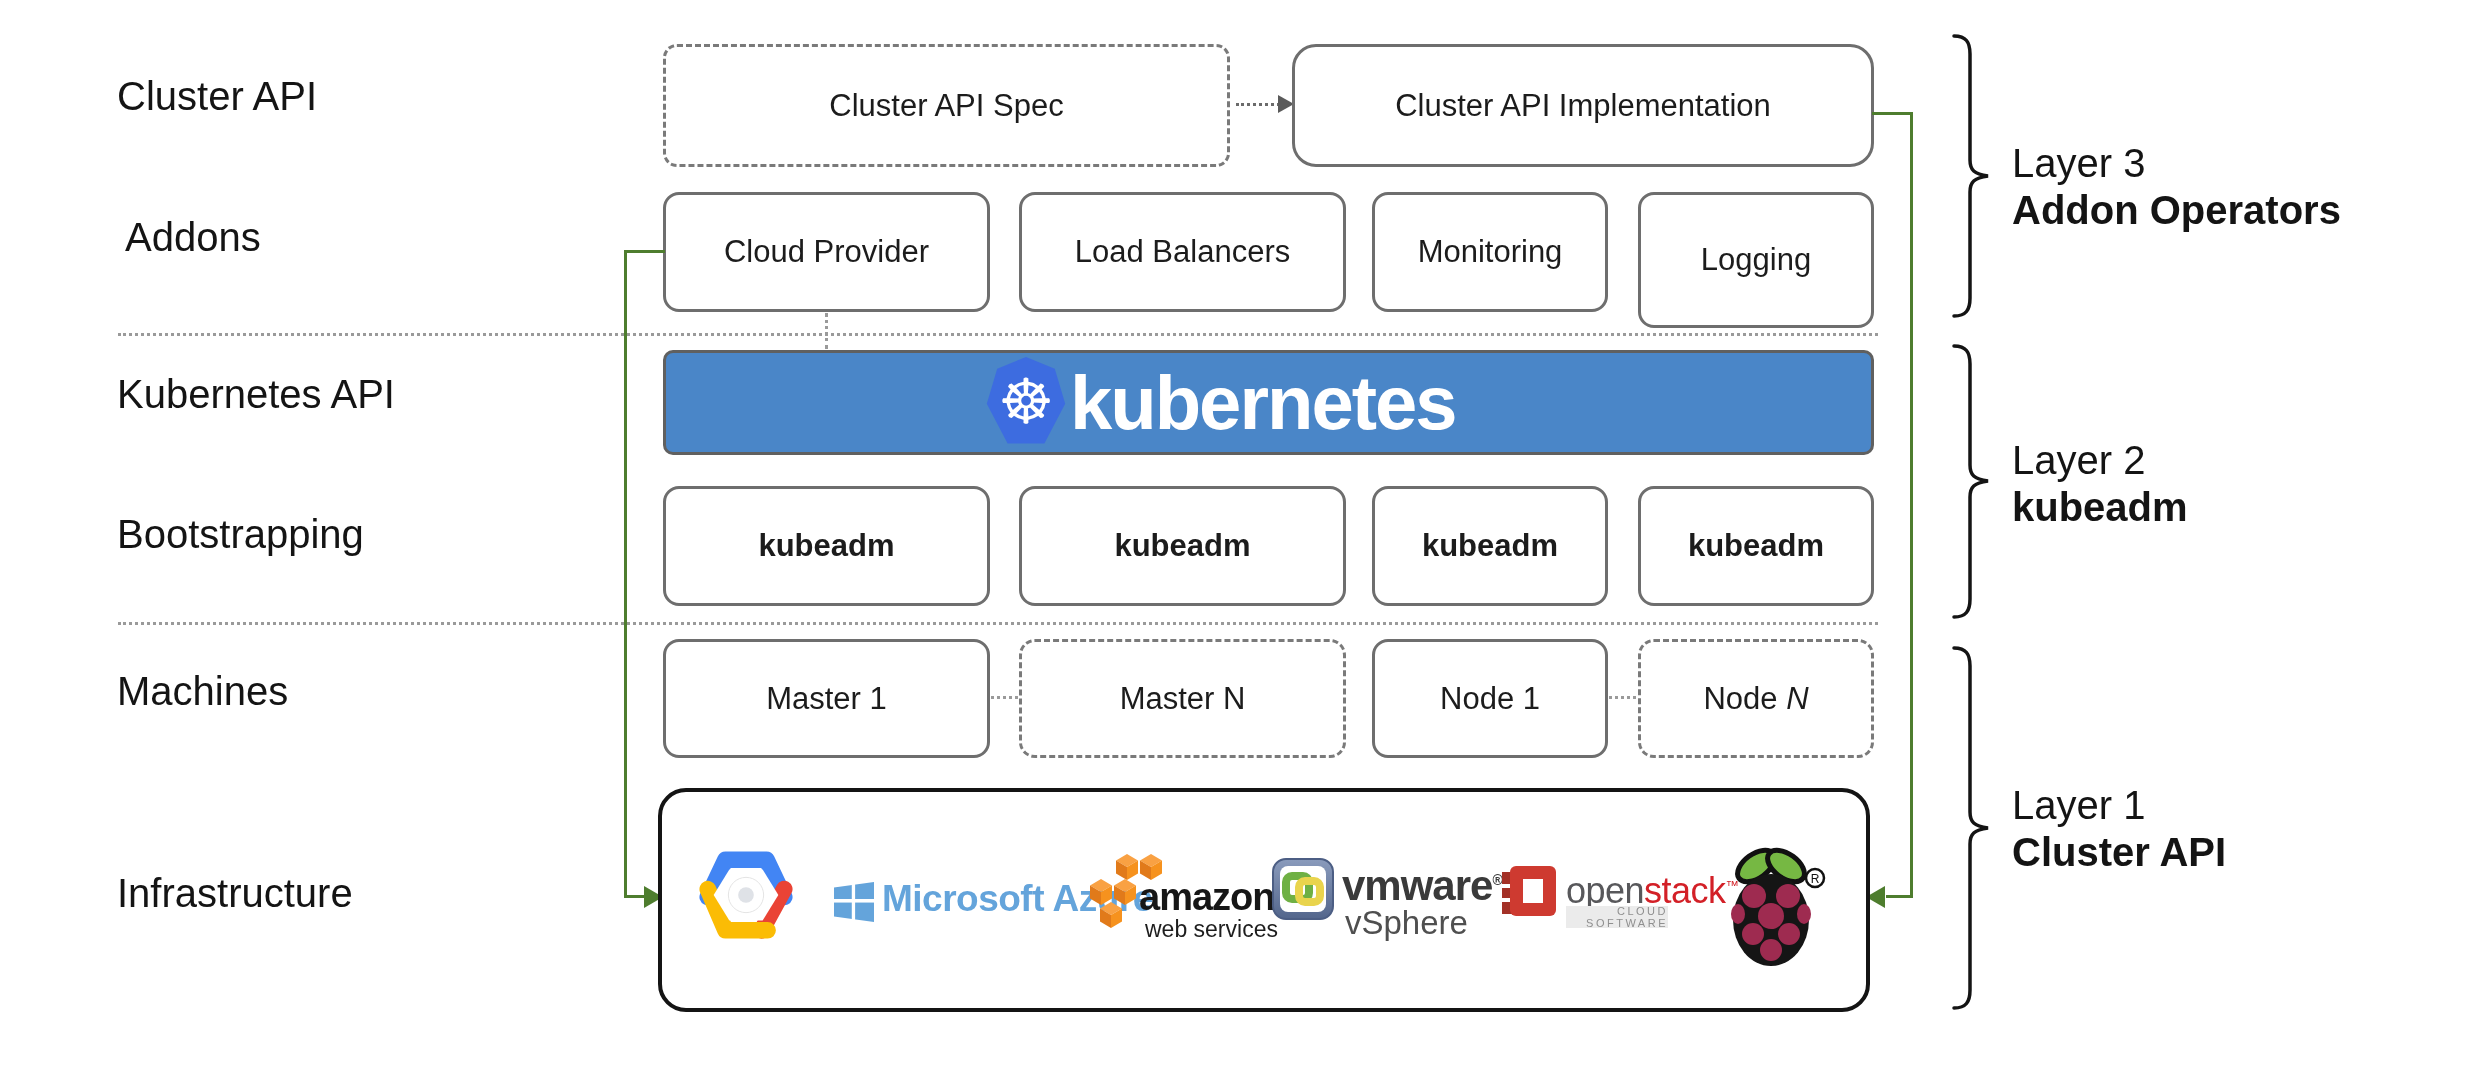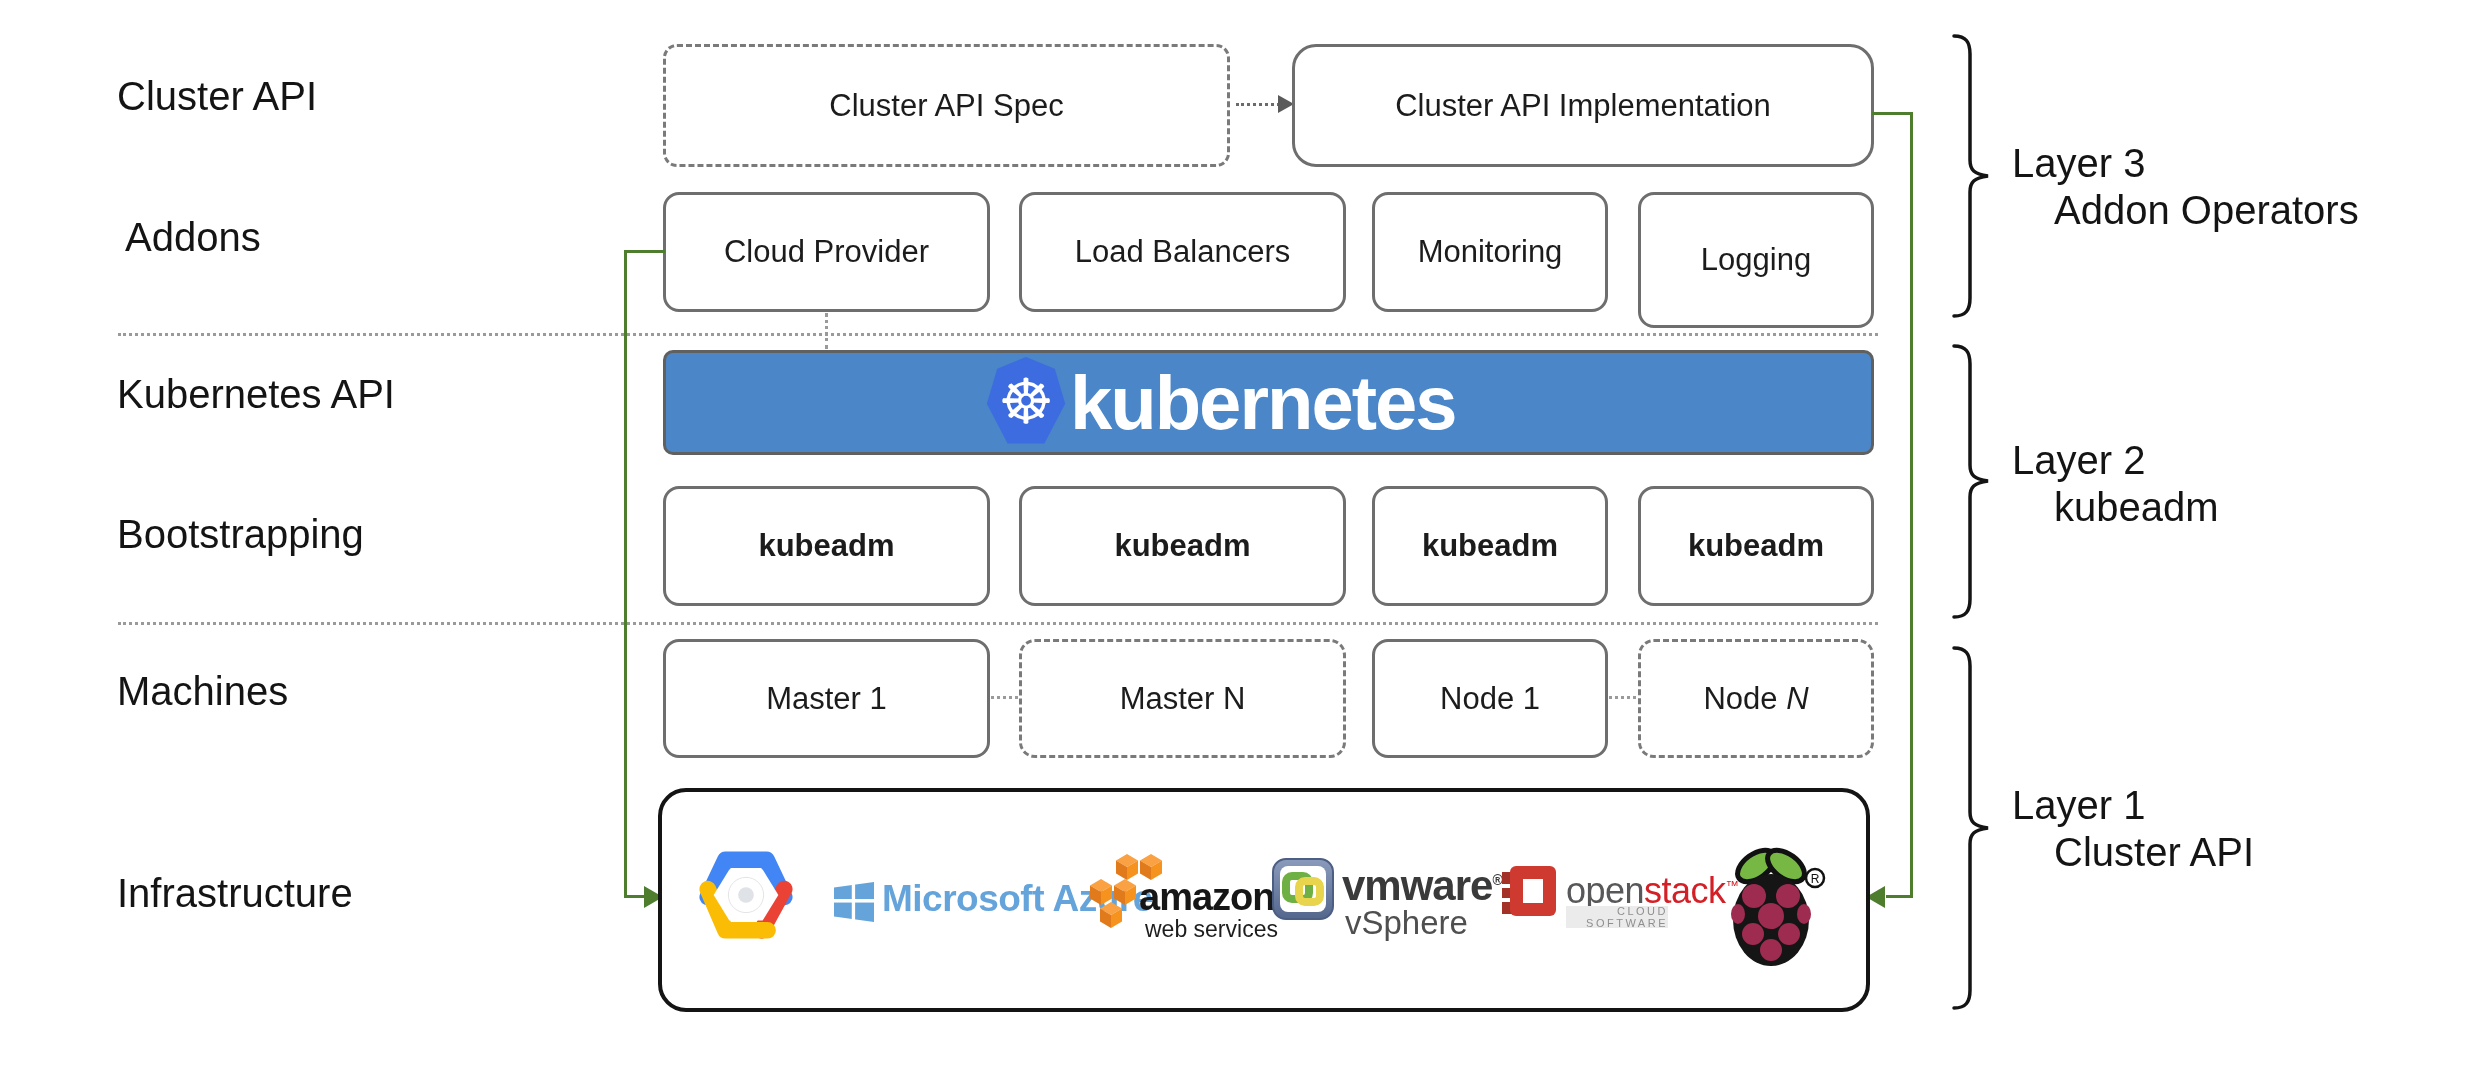--- a/index.html
+++ b/index.html
@@ -21,21 +21,21 @@
         border-bottom:11px solid transparent;border-right:19px solid #4E7D2E;}
   .banner{position:absolute;left:663px;top:350px;width:1211px;height:105px;box-sizing:border-box;
         background:#4A86C8;border:3px solid #606060;border-radius:10px;}
   .heptagon{position:absolute;left:986px;top:357px;width:80px;height:90px;background:#3D6CE0;
         clip-path:polygon(50% 0%,86% 13%,99% 52%,73% 96%,27% 96%,1% 52%,14% 13%);
         display:flex;align-items:center;justify-content:center;}
   .wheel{font-family:"DejaVu Sans",sans-serif;font-size:62px;color:#ffffff;line-height:1;}
   .wordmark{position:absolute;left:1070px;top:350px;height:105px;display:flex;align-items:center;
         font-size:76px;font-weight:bold;letter-spacing:-2px;color:#ffffff;}
   .layerlabel{position:absolute;left:2012px;font-size:40px;line-height:47px;color:#141414;white-space:nowrap;}
-  .layerlabel .l2{font-weight:normal;margin-left:42px;}
+  .layerlabel .l2{font-weight:bold;}
   .infra{position:absolute;left:658px;top:788px;width:1212px;height:224px;box-sizing:border-box;
         border:4px solid #141414;border-radius:28px;background:#fff;}
   .azuretext{position:absolute;left:220px;top:86px;font-size:37px;color:#64A4DB;font-weight:bold;
         letter-spacing:-0.5px;}
   .amazontext{position:absolute;left:477px;top:84px;font-size:38px;font-weight:bold;color:#161616;
         letter-spacing:-1px;}
   .awssub{position:absolute;left:483px;top:124px;font-size:23px;color:#1d1d1d;}
   .vmwaretext{position:absolute;left:680px;top:70px;font-size:42px;font-weight:bold;color:#3a3a3a;
         letter-spacing:-1px;}
   .vmwarereg{font-size:14px;vertical-align:super;}

